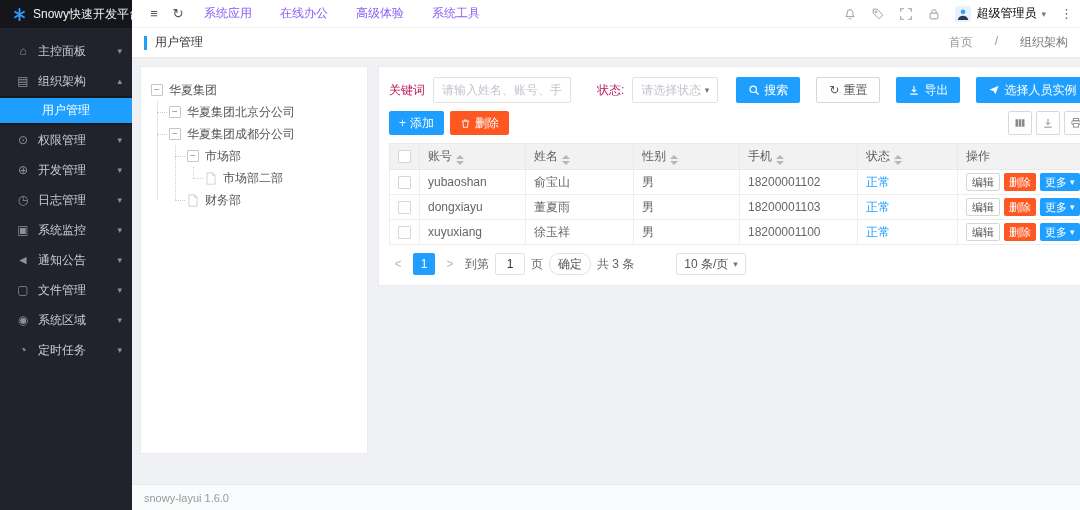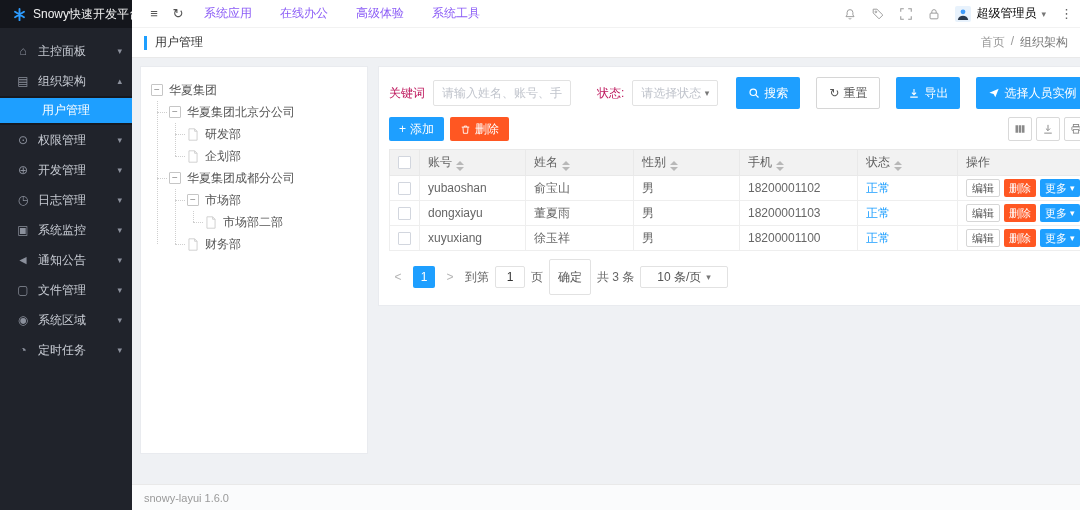--- a/index.html
+++ b/index.html
@@ -25,41 +25,41 @@
 .top-menu-item{color:#8b5cf6;cursor:pointer;white-space:nowrap;}
 .topbar-right{margin-left:auto;display:flex;align-items:center;gap:14px;}
 .hicon{display:inline-flex;cursor:pointer;}
 .user-box{display:flex;align-items:center;gap:5px;cursor:pointer;}
 .user-name{color:#000000;}
 .caret-down{color:#777;font-size:9px;}
 .more-dots{color:#666;font-size:13px;width:10px;text-align:center;cursor:pointer;}
 .breadcrumb-bar{height:30px;background:#fff;border-bottom:1px solid #e9e9e9;display:flex;align-items:center;justify-content:space-between;padding:0 12px;}
 .page-title{display:flex;align-items:center;gap:8px;color:#333;}
 .title-bar{width:3px;height:14px;background:#1E9FFF;}
-.crumbs{color:#999;display:flex;gap:6px;}
+.crumbs{color:#999;display:flex;gap:22px;}
 .crumb-current{color:#777;}
 
 .content{flex:1;display:flex;padding:8px;gap:10px;min-height:0;align-items:flex-start;}
 .card{background:#fff;border:1px solid #e9ebef;}
 .tree-card{width:228px;height:388px;padding:12px 10px;flex-shrink:0;overflow:hidden;}
 .table-card{flex:1;padding:10px;}
 
 .tree-node-row{height:22px;display:flex;align-items:center;gap:6px;position:relative;color:#555;cursor:pointer;white-space:nowrap;}
 .tree-children{padding-left:18px;position:relative;}
 .tree-children::before{content:"";position:absolute;left:6px;top:0;bottom:11px;border-left:1px dotted #cfcfcf;}
 .tree-children > .tree-node > .tree-node-row::before{content:"";position:absolute;left:-12px;top:11px;width:10px;border-top:1px dotted #cfcfcf;}
 .tree-expand{width:12px;height:12px;border:1px solid #c6c6c6;background:#fff;display:inline-flex;align-items:center;justify-content:center;font-size:10px;line-height:1;color:#888;flex-shrink:0;border-radius:1px;}
 .tree-file{display:inline-flex;flex-shrink:0;}
 
 .filter-row{display:flex;align-items:center;gap:8px;}
 .f-label{color:#be185d;flex-shrink:0;}
 .f-input{width:138px;height:26px;border:1px solid #e2e2e2;border-radius:2px;padding:0 8px;font-size:12px;color:#333;font-family:inherit;outline:none;}
 .f-input::placeholder{color:#c0c4cc;}
 .f-select{width:122px;height:26px;border:1px solid #e2e2e2;border-radius:2px;display:flex;align-items:center;justify-content:space-between;padding:0 8px;color:#c0c4cc;cursor:pointer;background:#fff;margin-right:10px;}
-.btn{display:inline-flex;align-items:center;justify-content:center;gap:4px;height:32px;padding:0 12px;border:none;border-radius:2px;font-size:12px;color:#fff;background:#1E9FFF;cursor:pointer;font-family:inherit;white-space:nowrap;}
+.btn{display:inline-flex;align-items:center;justify-content:center;gap:4px;height:26px;padding:0 12px;border:none;border-radius:2px;font-size:12px;color:#fff;background:#1E9FFF;cursor:pointer;font-family:inherit;white-space:nowrap;}
 .btn-default{background:#fff;border:1px solid #d6d6d6;color:#555;}
 .btn-danger{background:#FF5722;}
 .btn-sm{height:24px;padding:0 10px;}
 .btn-xs{height:18px;padding:0 5px;font-size:11px;gap:3px;}
 .gap-l{margin-left:8px;}
 .toolbar-row{display:flex;align-items:center;gap:6px;margin-top:8px;}
 .toolbar-right{margin-left:auto;display:flex;gap:4px;}
 .icon-btn{width:24px;height:24px;border:1px solid #d9d9d9;background:#fff;display:inline-flex;align-items:center;justify-content:center;border-radius:2px;cursor:pointer;}
 
 .data-table{width:100%;border-collapse:collapse;table-layout:fixed;margin-top:8px;}
@@ -71,22 +71,22 @@
 .sort i{width:0;height:0;border-left:4px solid transparent;border-right:4px solid transparent;display:block;}
 .sort .up{border-bottom:4px solid #b8b8b8;}
 .sort .dn{border-top:4px solid #b8b8b8;}
 .status-link{color:#1E9FFF;cursor:pointer;}
 .ops-wrap{display:inline-flex;gap:4px;align-items:center;}
 
 .pagination{display:flex;align-items:center;gap:6px;margin-top:8px;color:#666;}
 .pg-arrow{width:18px;height:22px;line-height:22px;text-align:center;color:#b5b5b5;cursor:pointer;}
 .pg-num{min-width:22px;height:22px;line-height:22px;text-align:center;background:#1E9FFF;color:#fff;border-radius:2px;cursor:pointer;padding:0 4px;}
 .pg-input{width:30px;height:22px;border:1px solid #e2e2e2;text-align:center;border-radius:2px;font-family:inherit;font-size:12px;color:#333;outline:none;}
-.pg-confirm{height:36px;padding:0 8px;border:1px solid #e2e2e2;background:#fff;border-radius:2px;color:#555;cursor:pointer;font-family:inherit;font-size:12px;}
-.pg-size{height:22px;border:1px solid #e2e2e2;border-radius:2px;display:flex;align-items:center;gap:5px;padding:0 16px;color:#555;cursor:pointer;background:#fff;}
+.pg-confirm{height:22px;padding:0 8px;border:1px solid #e2e2e2;background:#fff;border-radius:10px;color:#555;cursor:pointer;font-family:inherit;font-size:12px;}
+.pg-size{height:22px;border:1px solid #e2e2e2;border-radius:2px;display:flex;align-items:center;gap:5px;padding:0 7px;color:#555;cursor:pointer;background:#fff;margin-left:36px;}
 
 .footer{height:26px;background:#fafbfc;border-top:1px solid #e9e9e9;display:flex;align-items:center;justify-content:space-between;padding:0 12px;color:#9a9a9a;font-size:11px;}
 .footer-link{color:#1E9FFF;cursor:pointer;}
 </style>
 </head>
 <body>
 
 <div class="app">
 
   <aside class="sidebar">
@@ -226,44 +226,20 @@
             <div class="tree-node">
               <div class="tree-node-row">
                 <span class="tree-expand">−</span>
                 <span class="tree-label">华夏集团</span>
               </div>
               <div class="tree-children">
                 <div class="tree-node">
                   <div class="tree-node-row">
                     <span class="tree-expand">−</span>
                     <span class="tree-label">华夏集团北京分公司</span>
-                  </div>
-                  <div class="tree-children">
-                    <div class="tree-node">
-                      <div class="tree-node-row">
-                        <span class="tree-file">
-                          <svg width="12" height="13" viewBox="0 0 14 16" fill="#fff" stroke="#c8c8c8" stroke-width="1">
-                            <path d="M2 1h7l3 3v11H2z"></path>
-                            <path d="M9 1v3h3" fill="none"></path>
-                          </svg>
-                        </span>
-                        <span class="tree-label">研发部</span>
-                      </div>
-                    </div>
-                    <div class="tree-node">
-                      <div class="tree-node-row">
-                        <span class="tree-file">
-                          <svg width="12" height="13" viewBox="0 0 14 16" fill="#fff" stroke="#c8c8c8" stroke-width="1">
-                            <path d="M2 1h7l3 3v11H2z"></path>
-                            <path d="M9 1v3h3" fill="none"></path>
-                          </svg>
-                        </span>
-                        <span class="tree-label">企划部</span>
-                      </div>
-                    </div>
                   </div>
                 </div>
                 <div class="tree-node">
                   <div class="tree-node-row">
                     <span class="tree-expand">−</span>
                     <span class="tree-label">华夏集团成都分公司</span>
                   </div>
                   <div class="tree-children">
                     <div class="tree-node">
                       <div class="tree-node-row">

